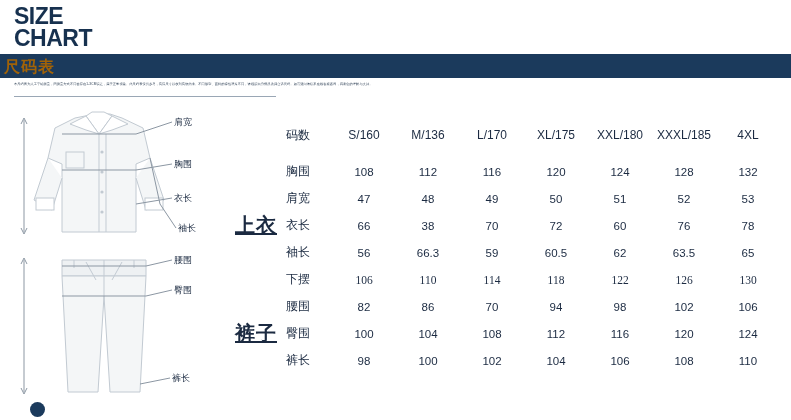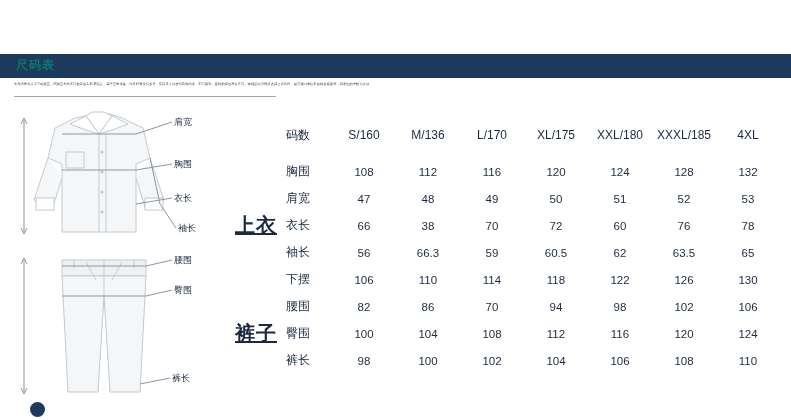--- a/index.html
+++ b/index.html
@@ -38,25 +38,25 @@
   .band {
     position: absolute;
     left: 0;
     top: 54px;
     width: 791px;
     height: 24px;
     background: #1b3a5c;
   }
   .band-label {
     position: absolute;
-    left: 16px;
+    left: 4px;
     top: 57px;
-    font-size: 12px;
+    font-size: 16px;
     font-weight: bold;
-    color: #0f766e;
+    color: #a16207;
     letter-spacing: 1px;
   }
   .fineprint {
     position: absolute;
     left: 14px;
     top: 82px;
     width: 470px;
     font-size: 3.2px;
     line-height: 1.65;
     color: #2a3c52;
@@ -133,33 +133,38 @@
     text-decoration: underline;
   }
   table.size .rowlabel {
     width: 46px;
     font-size: 12px;
     text-align: left;
     padding-left: 2px;
   }
   .sep td, .sep th {
     border-bottom: 1px solid #b9c2cc;
+    font-family: Liberation Serif, serif;
   }
   .hdr-rule th {
     border-bottom: 1px solid #b9c2cc;
   }
   .last-rule td {
     border-bottom: 1px solid #b9c2cc;
   }
 </style>
 </head>
 <body>
 
 <div class="page">
 
+  <div class="title-block">
+    <span class="title-line">SIZE</span>
+    <span class="title-line">CHART</span>
+  </div>
 
   <div class="band"></div>
   <div class="band-label">尺码表</div>
 
   <div class="fineprint">本尺码表为人工平铺测量，因测量方式不同会存在1-3CM误差，属于正常现象。此尺码表仅供参考，实际尺寸以收到实物为准。不同版型、面料的弹性程度不同，请根据自身情况选择合适尺码。如有疑问请联系在线客服咨询，感谢您的理解与支持。</div>
   <div class="rule"></div>
 
   <div class="illus">
     <svg width="230" height="310" viewBox="0 0 230 310">
       <g fill="none" stroke="#c3cbd3" stroke-width="1">

